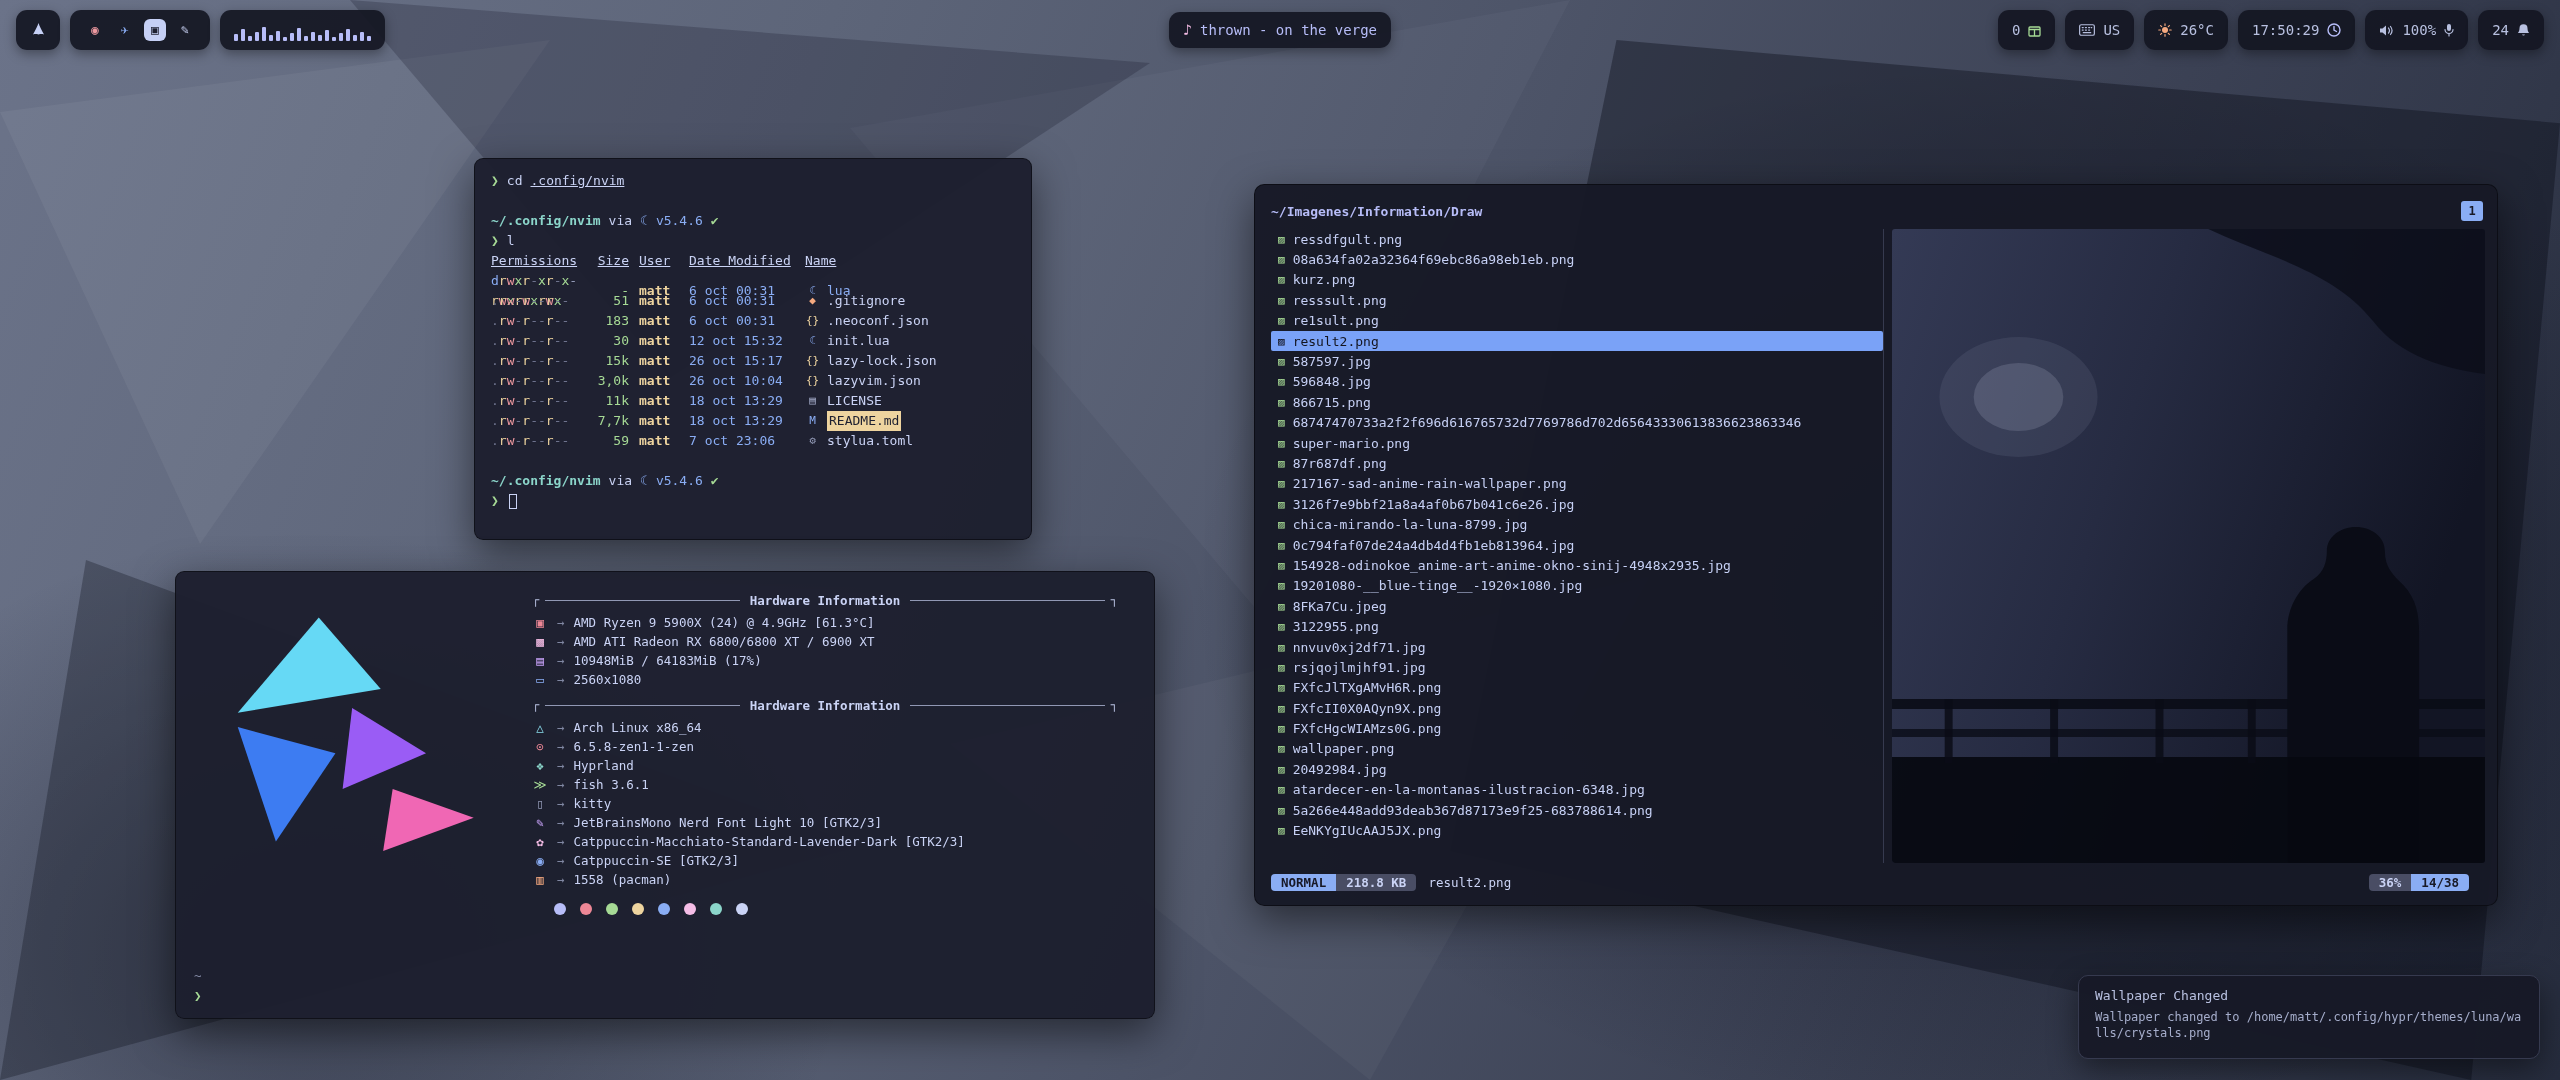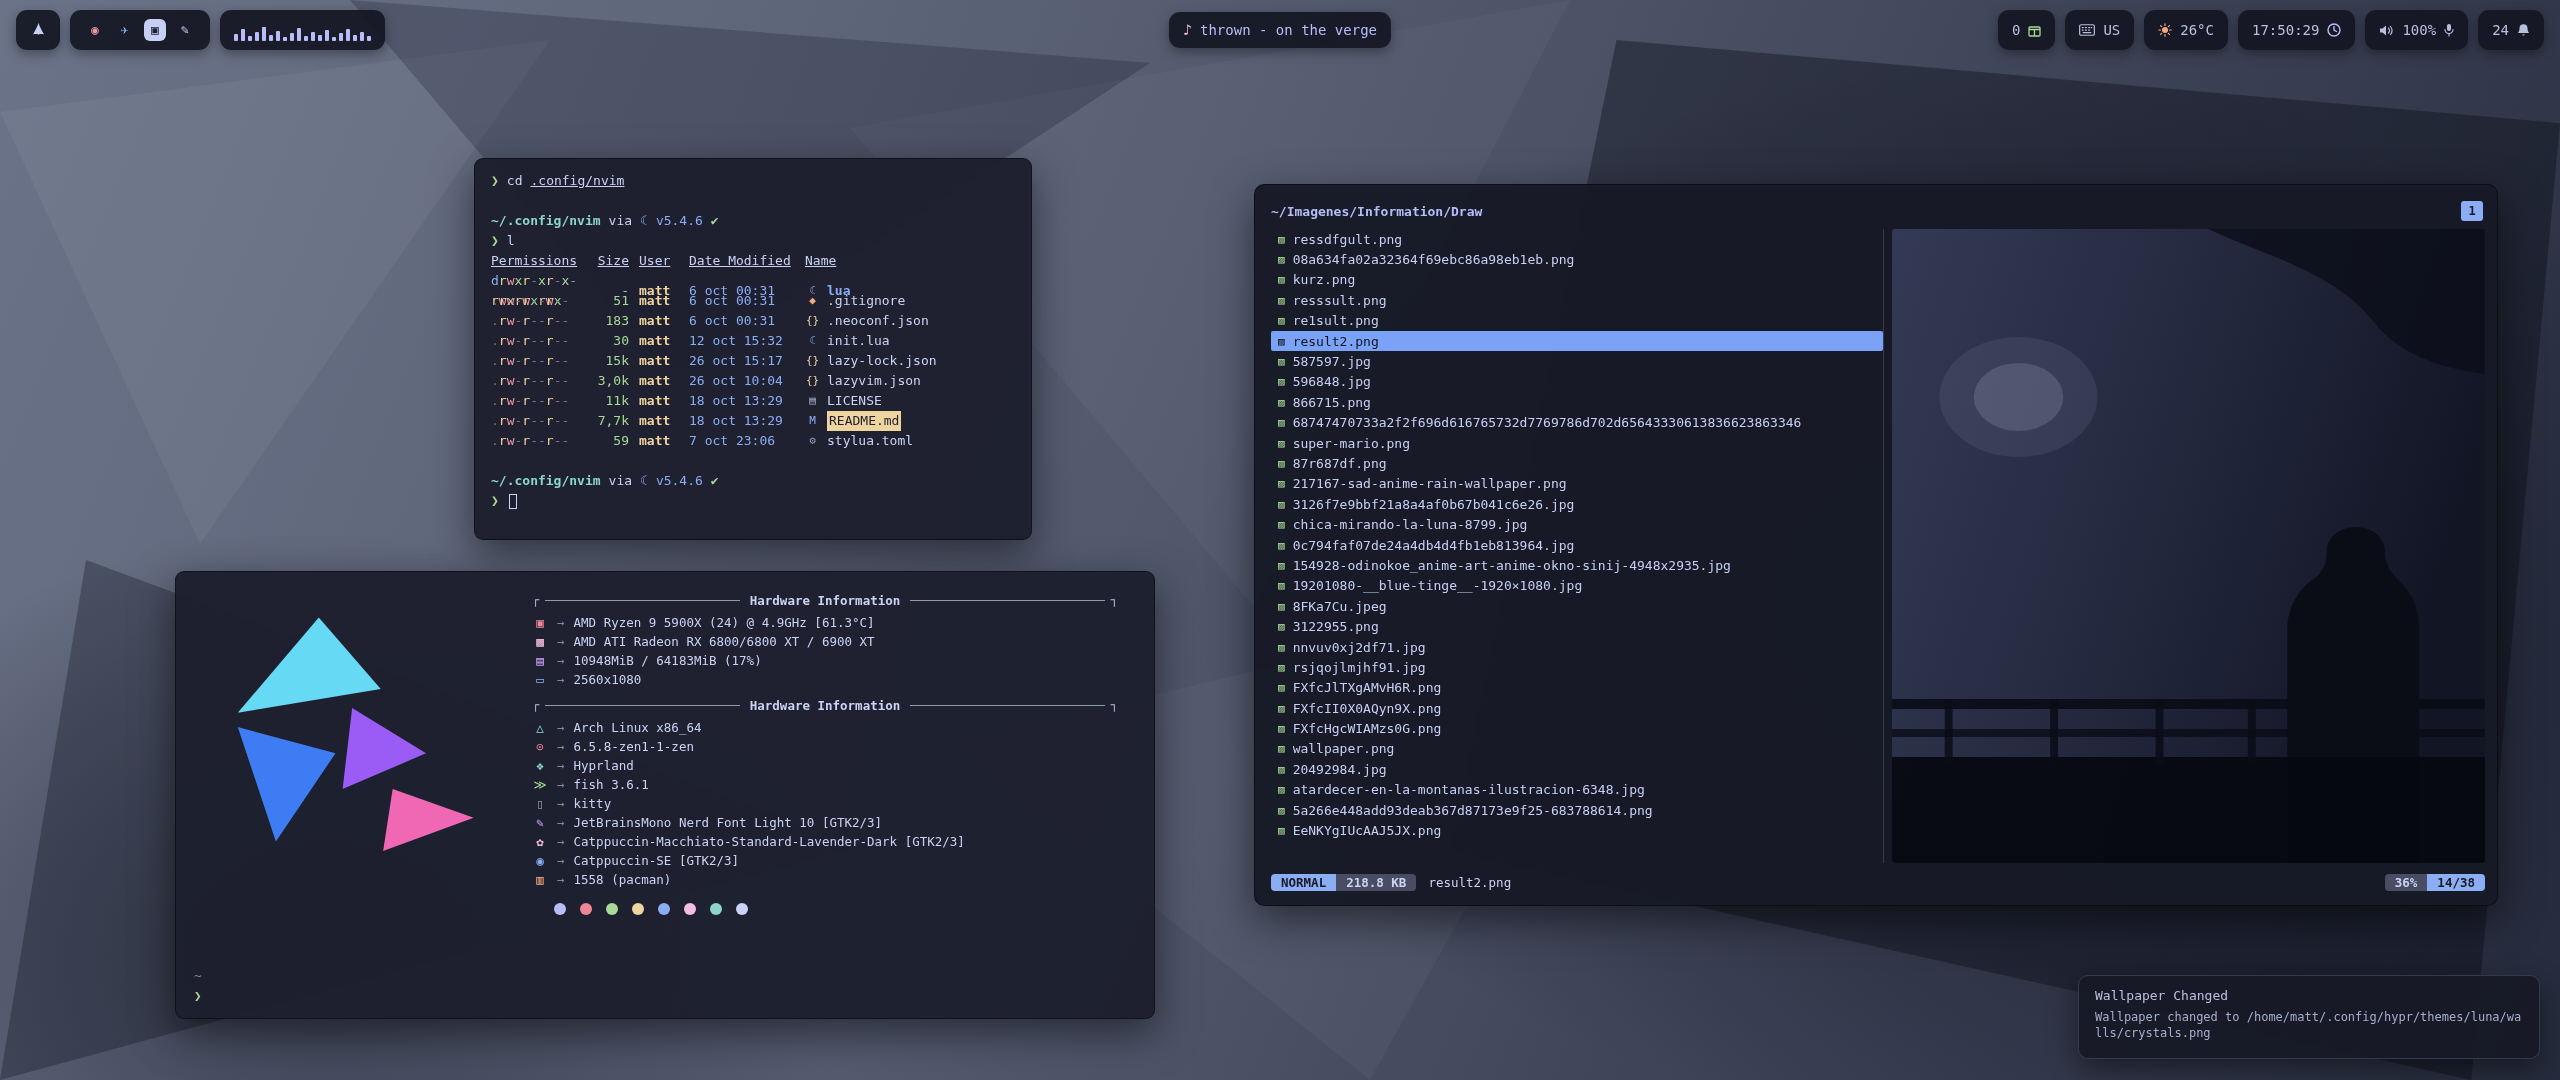--- a/index.html
+++ b/index.html
@@ -45,21 +45,21 @@
   .dim{color:#8087a2}
   .uline{text-decoration:underline}
   .lsrow{display:grid;grid-template-columns:88px 40px 40px 106px 1fr;column-gap:10px;height:20px;align-items:center}
   .lshead span{text-decoration:underline}
   .c-size{text-align:right;color:#a6da95}
   .c-user{color:#eed49f;font-weight:bold}
   .c-date{color:#8aadf4}
   .c-name{display:flex;gap:7px;align-items:center;white-space:nowrap}
   .ficon{width:15px;text-align:center;font-size:11px}
   .hl{background:#eed49f;color:#1e2030;padding:0 2px}
-  .dirname{color:#8aadf4;font-weight:bold}
+  .dirname{color:#8aadf4;font-weight:normal}
   .cursor{display:inline-block;width:8px;height:15px;border:1px solid #cad3f5;margin-left:2px}
 
   
   .fetchwin{left:175px;top:571px;width:980px;height:448px;font-size:12.5px}
   .hyprlogo{position:absolute;left:26px;top:22px;width:286px;height:290px}
   .fetchinfo{position:absolute;left:356px;top:16px;width:586px}
   .sep{display:flex;align-items:center;gap:6px;height:20px;margin:2px 0 3px}
   .sep .ln{flex:1;height:1px;background:#b8c0e0;opacity:.75}
   .sep .cap{color:#b8c0e0;font-size:12px}
   .septitle{color:#cad3f5;font-weight:bold;padding:0 4px}
@@ -83,21 +83,21 @@
   .folder{width:13px;height:9px;border:1.4px solid currentColor;border-radius:1.5px;position:relative;flex:none;margin-top:2px}
   .folder::before{content:'';position:absolute;top:-4px;left:-1.4px;width:6px;height:3px;border:1.4px solid currentColor;border-bottom:none;border-radius:2px 2px 0 0}
   .ylist{width:612px;flex:none;overflow:hidden}
   .yrow{display:flex;gap:8px;align-items:center;height:20.4px;padding:0 7px;color:#c6d0f5;cursor:pointer;white-space:nowrap}
   .yrow.sel{background:#7aa2f7;color:#13141f;border-radius:2px}
   .im{font-size:11px;color:#a6da95;flex:none}
   .yrow.sel .im{color:#13141f}
   .fn{overflow:hidden}
   .ypreview{flex:1;border-left:1px solid #363a4f;padding-left:8px}
   .ypreview svg{width:100%;height:100%;border-radius:3px}
-  .ystatus{position:absolute;left:16px;right:12px;bottom:12px;height:22px;display:flex;justify-content:space-between;align-items:center;font-size:12.5px}
+  .ystatus{position:absolute;left:16px;right:28px;bottom:12px;height:22px;display:flex;justify-content:space-between;align-items:center;font-size:12.5px}
   .yleft,.yright{display:flex;align-items:center}
   .badge{padding:1px 10px;font-weight:bold}
   .b-mode{background:#8aadf4;color:#181926;border-radius:4px 0 0 4px}
   .b-size{background:#494d64;color:#cad3f5;border-radius:0 4px 4px 0;margin-right:12px}
   .b-pct{background:#494d64;color:#cad3f5;border-radius:4px 0 0 4px;margin-left:12px}
   .b-pos{background:#8aadf4;color:#181926;border-radius:0 4px 4px 0}
   .fname{color:#cad3f5}
 
   
   .notif{position:absolute;right:20px;top:975px;width:462px;min-height:84px;background:rgba(23,25,38,.96);

